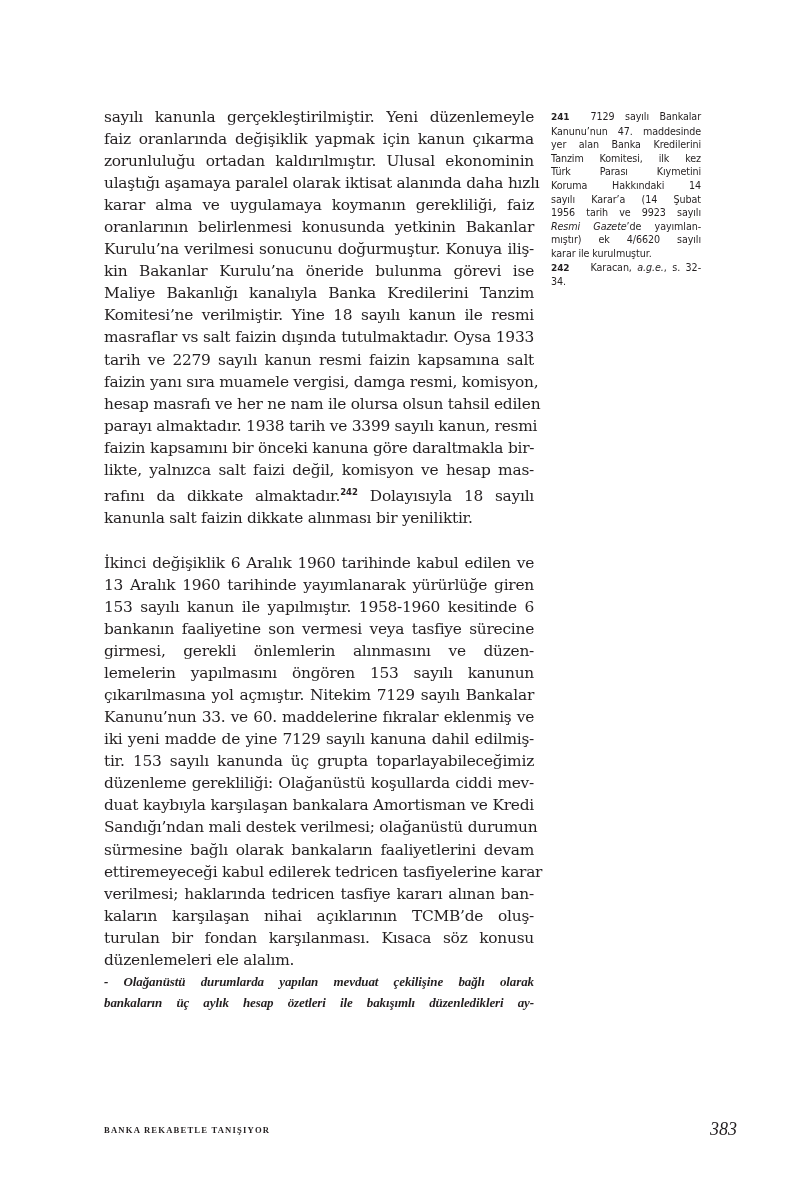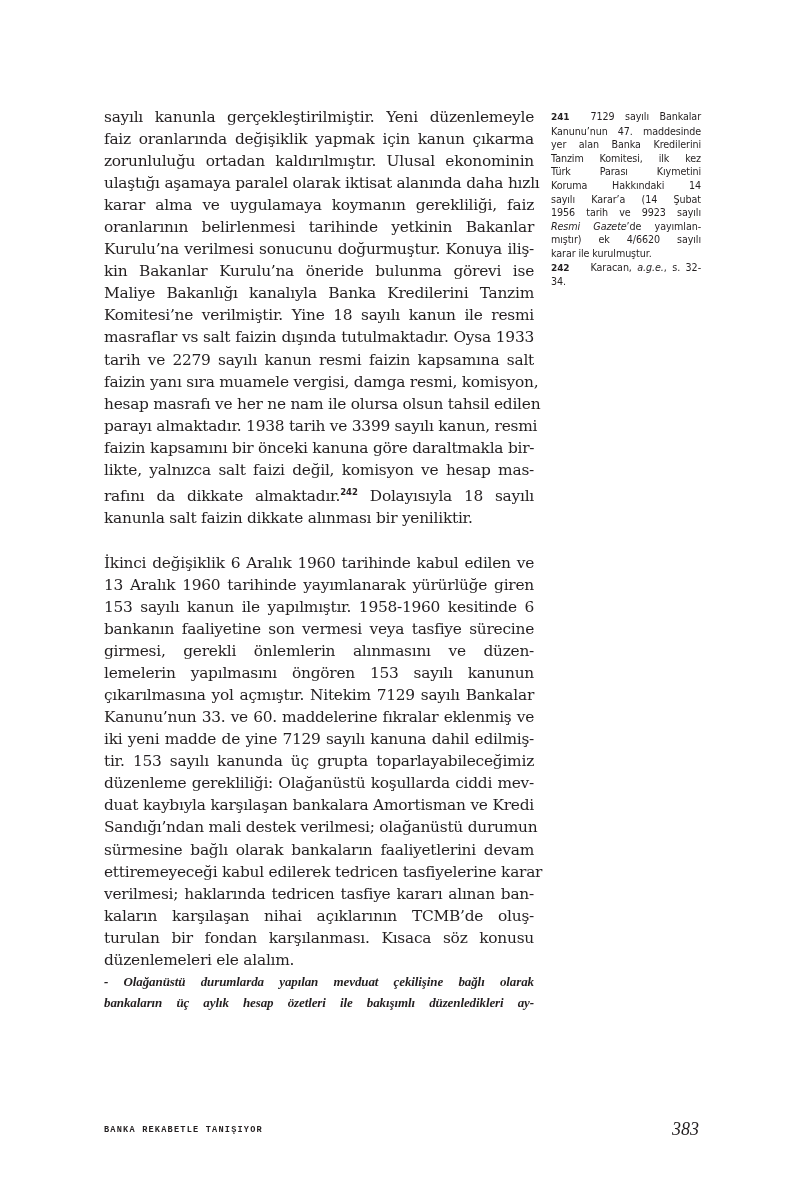--- a/index.html
+++ b/index.html
@@ -25,42 +25,42 @@
     font-family:"DejaVu Sans", "Liberation Sans", sans-serif;
     font-size:9.6px; line-height:13.6px; letter-spacing:-0.1px; color:#231f20;
   }
   .sidebar .line { display:block; text-align:justify; text-align-last:justify; white-space:nowrap; }
   .sidebar .line.last { text-align-last:left; }
   .fn-num { font-weight:bold; font-size:9px; margin-right:21px; }
   .it { font-style:italic; }
 
   .footer-title {
     position:absolute; left:104px; top:1125px;
-    font-family:Liberation Mono, monospace; font-weight:bold;
+    font-family:Liberation Serif, serif; font-weight:bold;
     font-size:8.6px; letter-spacing:1.2px; color:#231f20;
   }
   .page-number {
-    position:absolute; left:672px; top:1119px;
+    position:absolute; left:710px; top:1119px;
     font-family:"Liberation Serif", "DejaVu Serif", serif; font-style:italic;
     font-size:18px; color:#231f20;
   }
 </style>
 </head>
 <body>
 
 <div class="page">
 
   <div class="main">
     <p>
       <span class="line">sayılı kanunla  gerçekleştirilmiştir. Yeni düzenlemeyle</span>
       <span class="line">faiz oranlarında değişiklik yapmak için kanun çıkarma</span>
       <span class="line">zorunluluğu ortadan kaldırılmıştır. Ulusal ekonominin</span>
       <span class="line">ulaştığı aşamaya paralel olarak iktisat alanında daha hızlı</span>
       <span class="line">karar alma ve uygulamaya koymanın gerekliliği, faiz</span>
-      <span class="line">oranlarının belirlenmesi tarihinde yetkinin Bakanlar</span>
+      <span class="line">oranlarının belirlenmesi konusunda yetkinin Bakanlar</span>
       <span class="line">Kurulu’na verilmesi sonucunu doğurmuştur. Konuya iliş-</span>
       <span class="line">kin Bakanlar Kurulu’na öneride bulunma görevi ise</span>
       <span class="line">Maliye Bakanlığı kanalıyla Banka Kredilerini Tanzim</span>
       <span class="line">Komitesi’ne verilmiştir. Yine 18 sayılı kanun ile resmi</span>
       <span class="line">masraflar vs salt faizin dışında tutulmaktadır. Oysa 1933</span>
       <span class="line">tarih ve 2279 sayılı kanun resmi faizin kapsamına salt</span>
       <span class="line">faizin yanı sıra muamele vergisi, damga resmi, komisyon,</span>
       <span class="line">hesap masrafı ve her ne nam ile olursa olsun tahsil edilen</span>
       <span class="line">parayı almaktadır. 1938 tarih ve 3399 sayılı kanun, resmi</span>
       <span class="line">faizin kapsamını bir önceki kanuna göre daraltmakla bir-</span>

